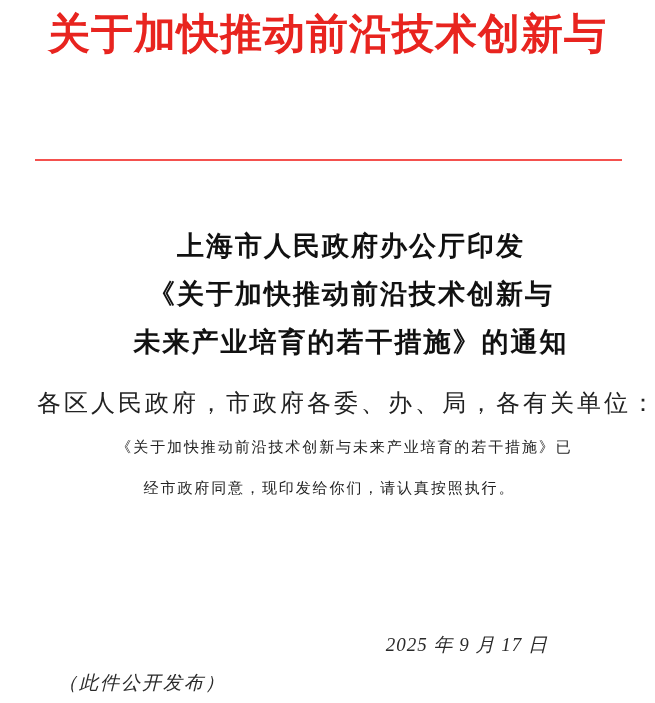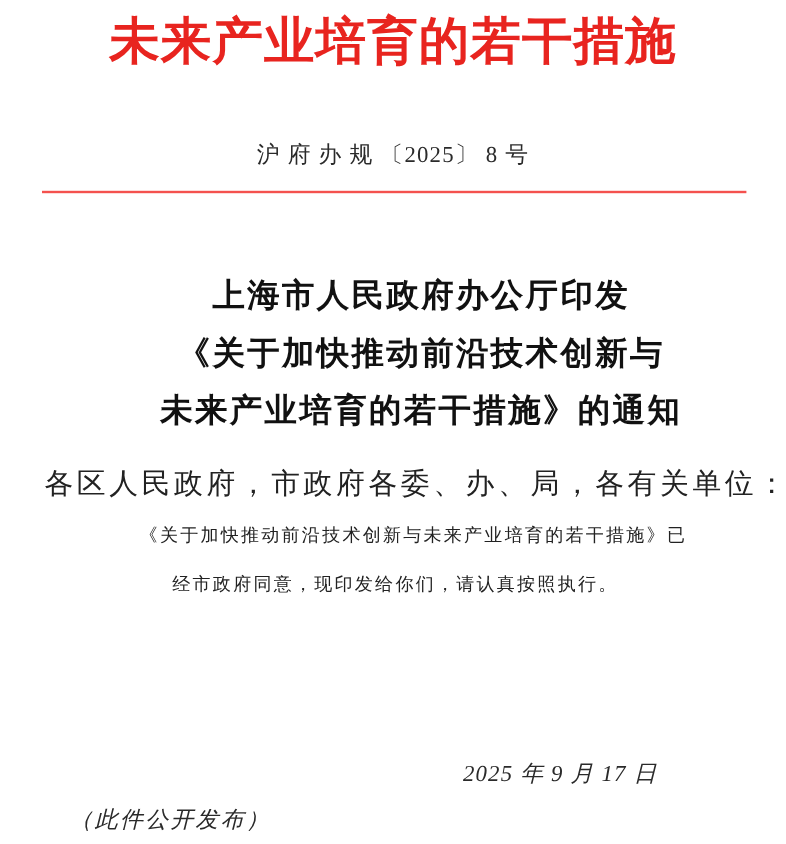--- a/index.html
+++ b/index.html
@@ -104,23 +104,22 @@
     color: #2a2a2a;
     white-space: nowrap;
     font-style: italic;
   }
 </style>
 </head>
 <body>
 
 <div class="page">
 
-  <div class="masthead" style="color: rgb(232, 36, 31);">未来产业培育的若干措施</div>
+  <div class="masthead" style="color: rgb(232, 36, 31);">关于加快推动前沿技术创新与</div>
 
-  <div class="doc-number">沪 府 办 规 〔2025〕 8 号</div>
 
   <div class="red-divider" style="background: rgb(244, 81, 78);"></div>
 
   <div class="doc-title">
     <div class="title-line">上海市人民政府办公厅印发</div>
     <div class="title-line">《关于加快推动前沿技术创新与</div>
     <div class="title-line">未来产业培育的若干措施》的通知</div>
   </div>
 
   <div class="salutation">各区人民政府，市政府各委、办、局，各有关单位：</div>

